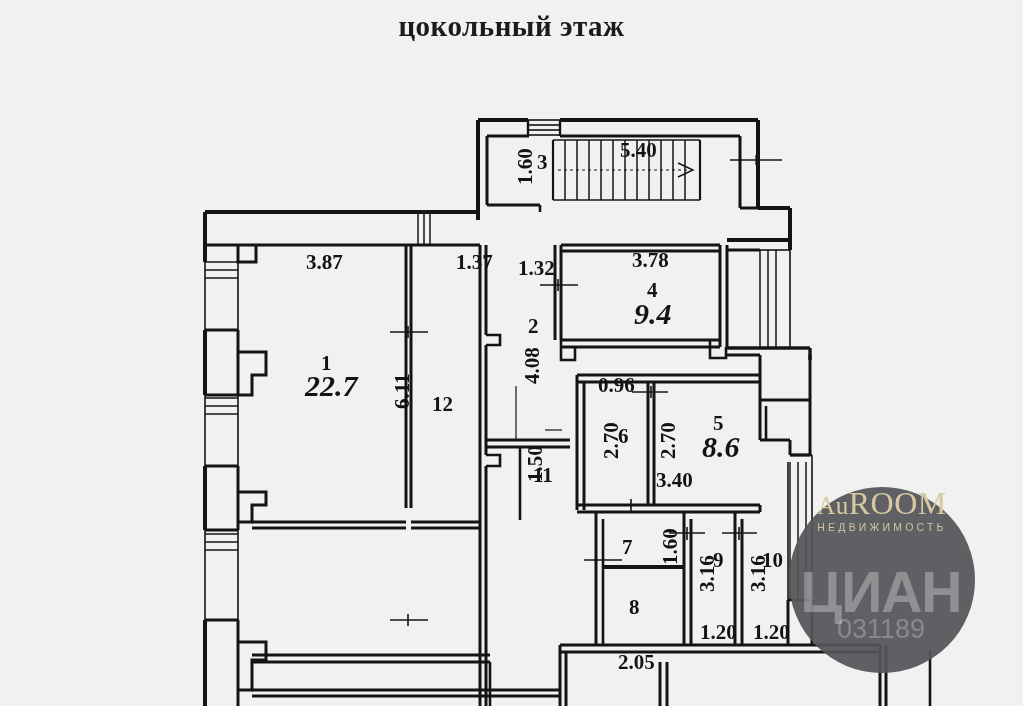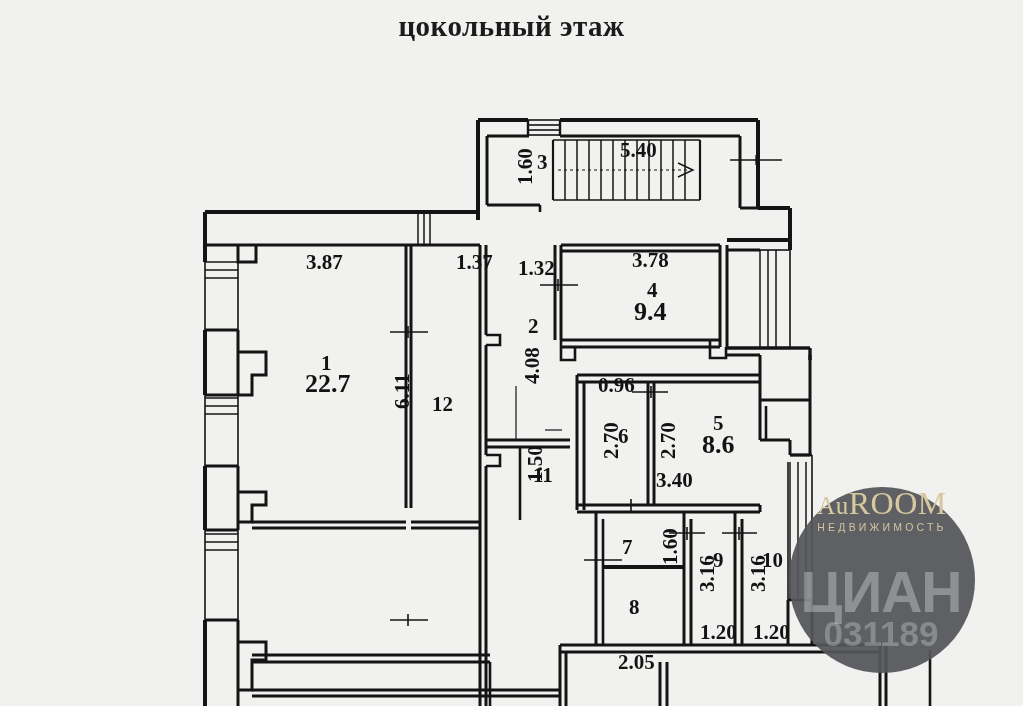--- a/index.html
+++ b/index.html
@@ -39,22 +39,23 @@
     color: #131313;
     font-family: "Liberation Serif", serif;
     white-space: nowrap;
     line-height: 1;
   }
   .roomnum {
     font-size: 21px;
     font-weight: bold;
   }
   .roomarea {
-    font-size: 26px;
+    font-size: 30px;
     font-weight: bold;
+    font-style: italic;
   }
   .dim {
     font-size: 21px;
     font-weight: bold;
   }
   .dim.vert {
     transform-origin: 0 0;
     transform: rotate(-90deg);
   }
   
@@ -100,22 +101,22 @@
   #cian-word {
     font-family: "Liberation Sans", sans-serif;
     font-weight: bold;
     font-size: 57px;
     color: rgba(255,255,255,0.30);
     line-height: 0.85;
     letter-spacing: -1px;
   }
   #cian-num {
     font-family: "Liberation Sans", sans-serif;
-    font-weight: bold;
-    font-size: 35px;
+    font-weight: normal;
+    font-size: 27px;
     color: rgba(255,255,255,0.26);
     letter-spacing: 0px;
     line-height: 1;
   }
 </style>
 </head>
 <body>
 
 <div id="page">
 

